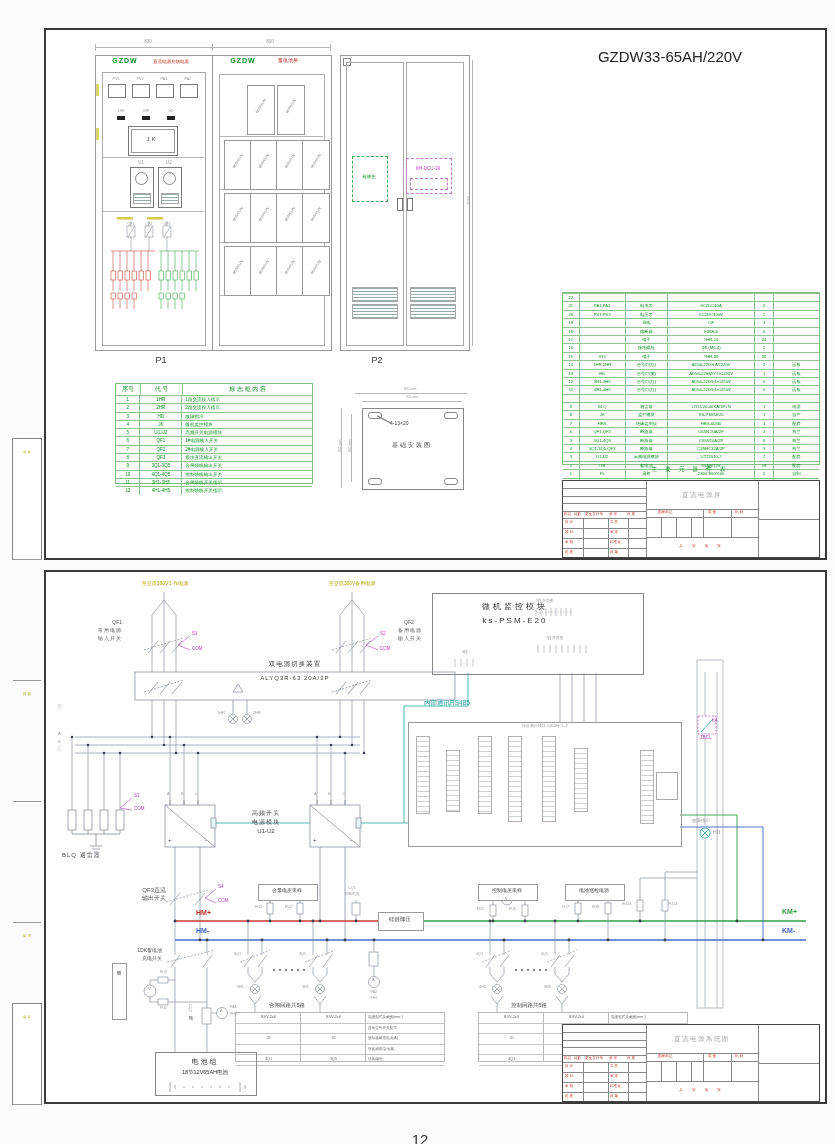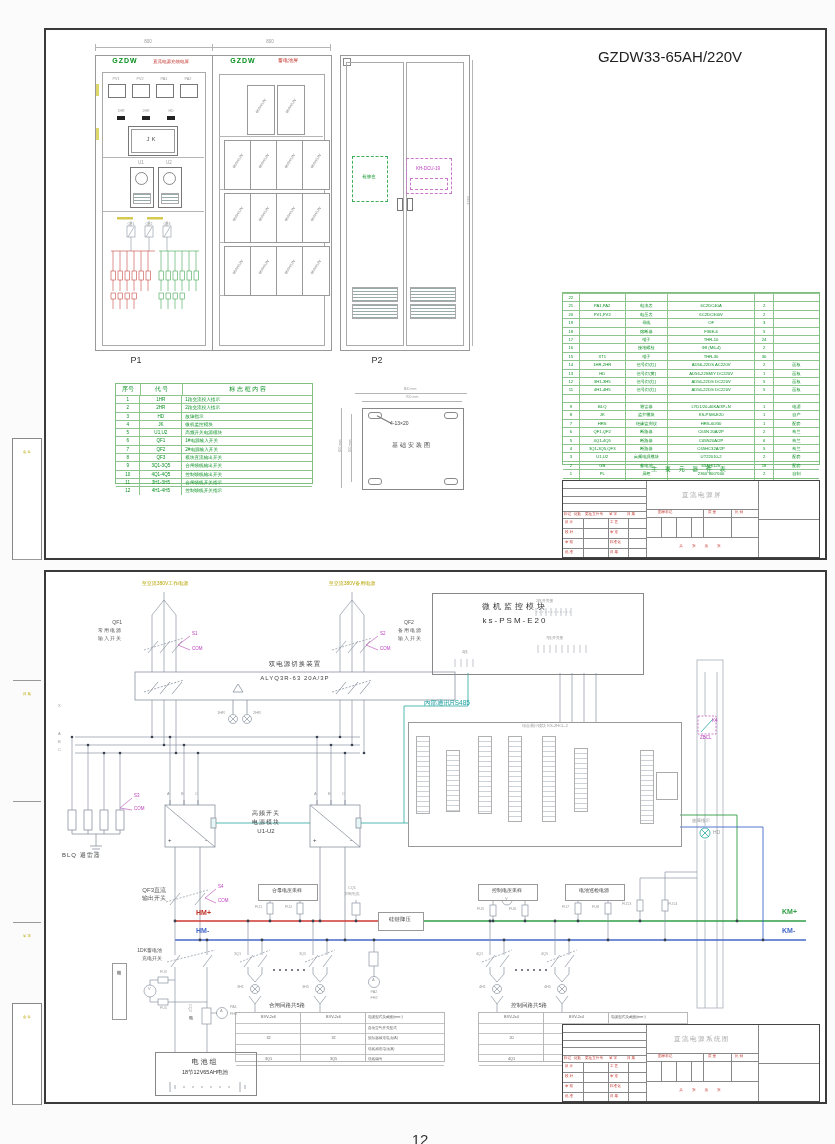--- a/index.html
+++ b/index.html
@@ -222,21 +222,21 @@
 <div class="abs" style="left:406px;top:158px;width:44px;height:34px;border:1px dashed #c878c8;"></div>
 <div class="abs" style="left:410px;top:178px;width:36px;height:10px;border:0.8px dashed #c878c8;"></div>
 <div class="t f45 mag c" style="left:404px;top:166px;width:48px;">KH-DCU-19</div>
 <div class="vent" style="left:352px;top:287px;width:44px;height:13px;"></div>
 <div class="vent" style="left:352px;top:304px;width:44px;height:13px;"></div>
 <div class="vent" style="left:410px;top:287px;width:44px;height:13px;"></div>
 <div class="vent" style="left:410px;top:304px;width:44px;height:13px;"></div>
 <div class="dim" style="left:472px;top:60px;width:1px;height:286px;"></div>
 <div class="t f4 gray" style="left:465px;top:198px;transform:rotate(-90deg);">2360</div>
 
-<div class="t f9 c" style="left:121px;top:355px;width:30px;color:#333;">P1</div>
+<div class="t f9 c" style="left:146px;top:355px;width:30px;color:#333;">P1</div>
 <div class="t f9 c" style="left:362px;top:355px;width:30px;color:#333;">P2</div>
 
 <div class="gtable" style="left:115px;top:383px;width:196px;height:99px;">
   <div style="display:flex;height:11px;">
     <span class="f6 grn c" style="width:24px;line-height:11px;">序号</span>
     <span class="f6 grn c" style="width:42px;line-height:11px;border-left:0.5px solid #8fc48f;">代  号</span>
     <span class="f6 grn c" style="width:130px;line-height:11px;border-left:0.5px solid #8fc48f;">标 志 框 内 容</span>
   </div>
   <div>
 

